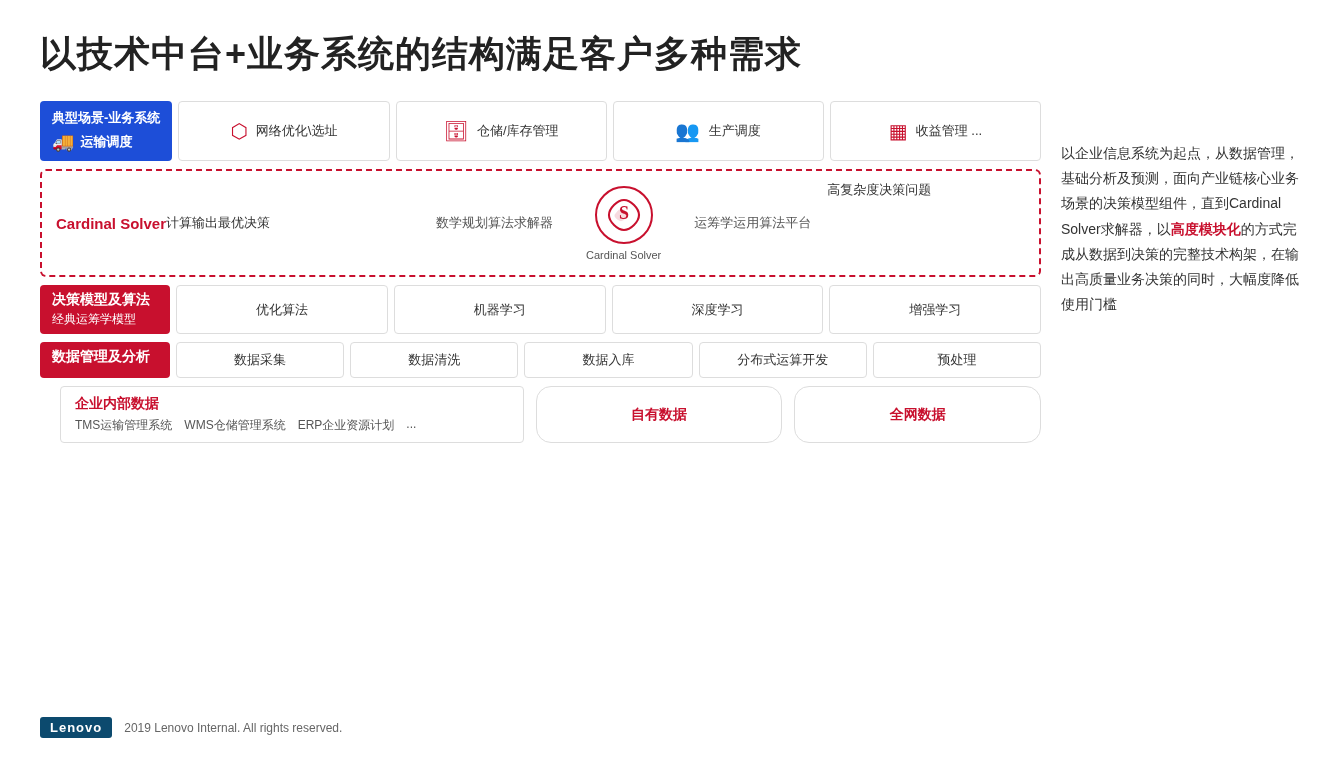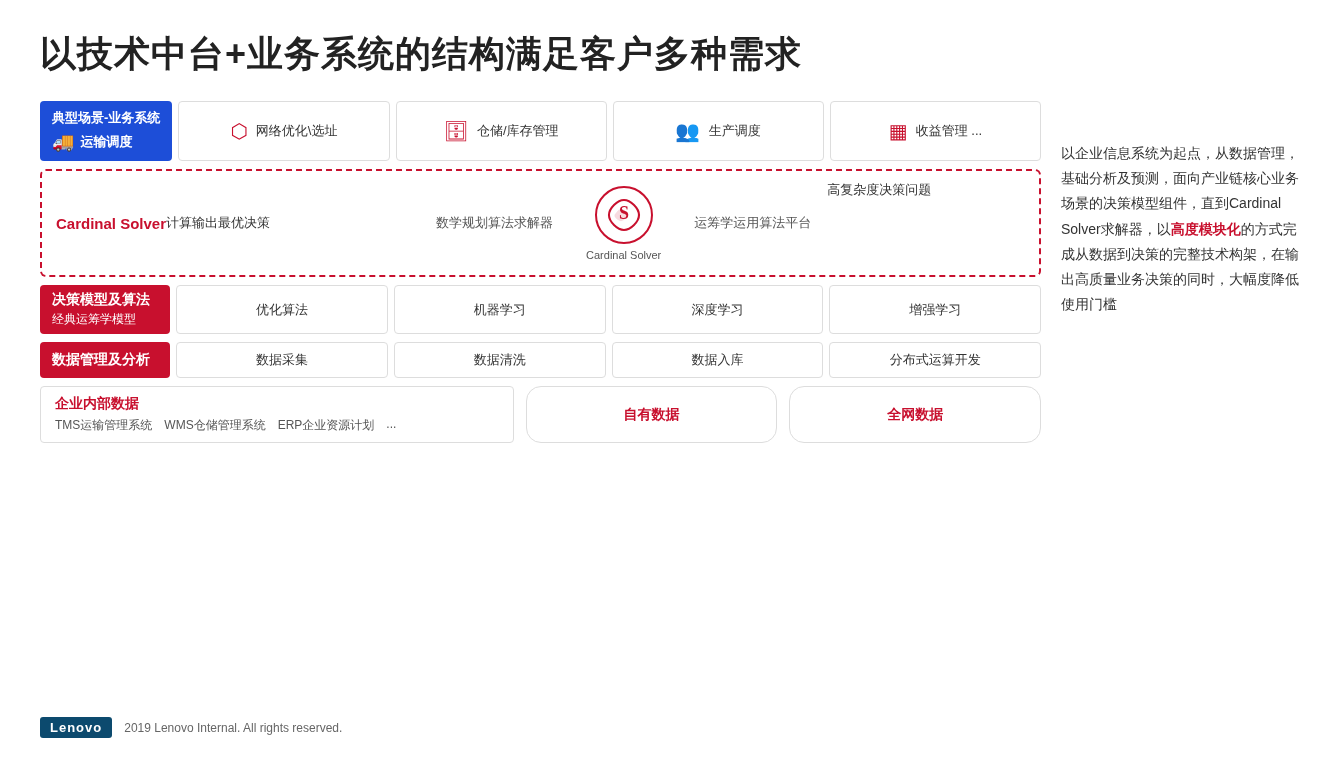--- a/index.html
+++ b/index.html
@@ -168,21 +168,21 @@
     }
 
     
     .section-label {
       background: #c8102e;
       color: #fff;
       border-radius: 4px;
       padding: 6px 12px;
       display: flex;
       flex-direction: column;
-      justify-content: center;
+      justify-content: flex-start;
       min-width: 130px;
       font-size: 14px;
       font-weight: bold;
     }
 
     .section-label .label-sub {
       font-size: 12px;
       font-weight: normal;
       margin-top: 2px;
     }
@@ -199,20 +199,21 @@
       flex: 1;
       font-size: 13px;
       color: #333;
       gap: 4px;
     }
 
     
     .enterprise-row {
       display: flex;
       gap: 12px;
+      margin-left: 20px;
     }
 
     .enterprise-main {
       flex: 2;
       border: 1px solid #ddd;
       border-radius: 4px;
       padding: 8px 14px;
       display: flex;
       flex-direction: column;
       gap: 4px;
@@ -377,20 +378,23 @@
             <span>数据采集</span>
           </div>
           <div class="plain-card">
             <span>数据清洗</span>
           </div>
           <div class="plain-card">
             <span>数据入库</span>
           </div>
           <div class="plain-card">
             <span>分布式运算开发</span>
+          </div>
+          <div class="plain-card">
+            <span>预处理</span>
           </div>
         </div>
       </div>
 
       <div class="enterprise-row">
         <div class="enterprise-main" style="flex:2;">
           <div class="ent-header">企业内部数据</div>
           <div class="ent-items">
             <span>TMS运输管理系统</span>
             <span>WMS仓储管理系统</span>

